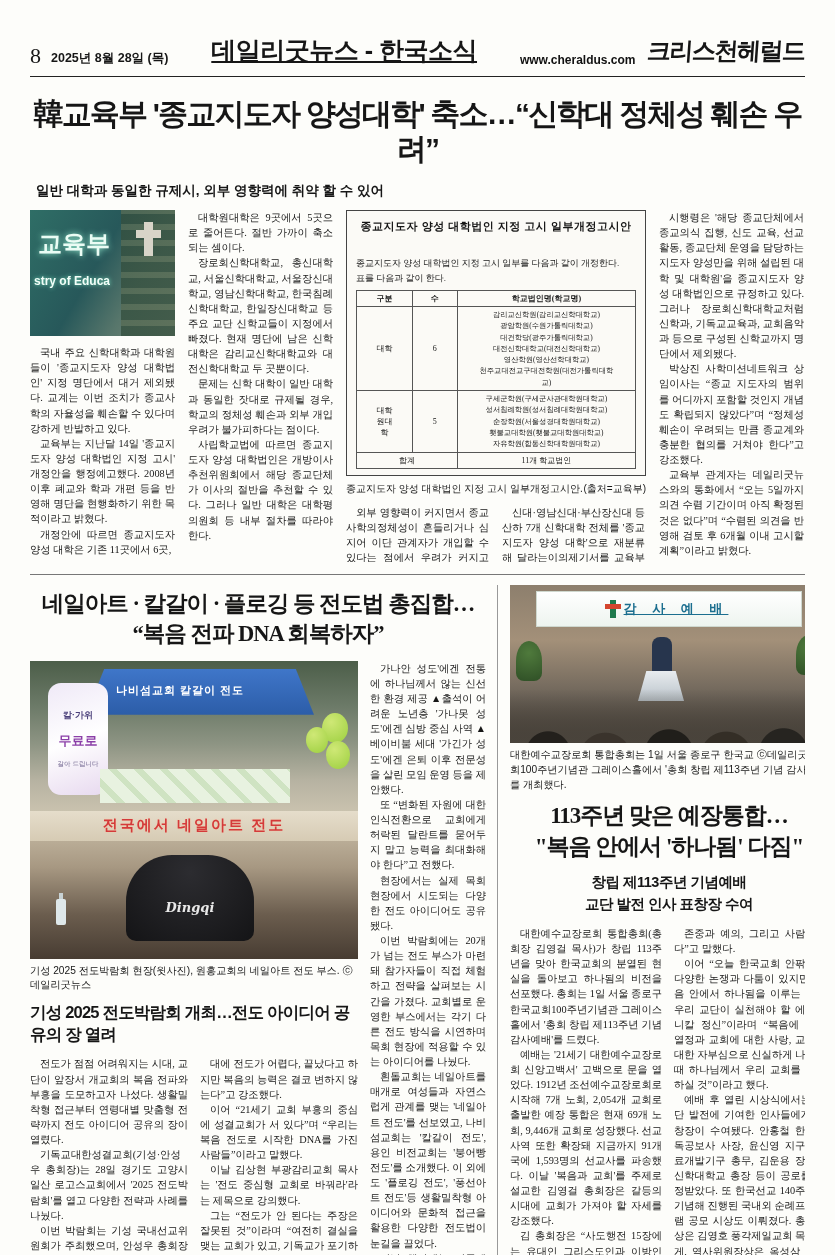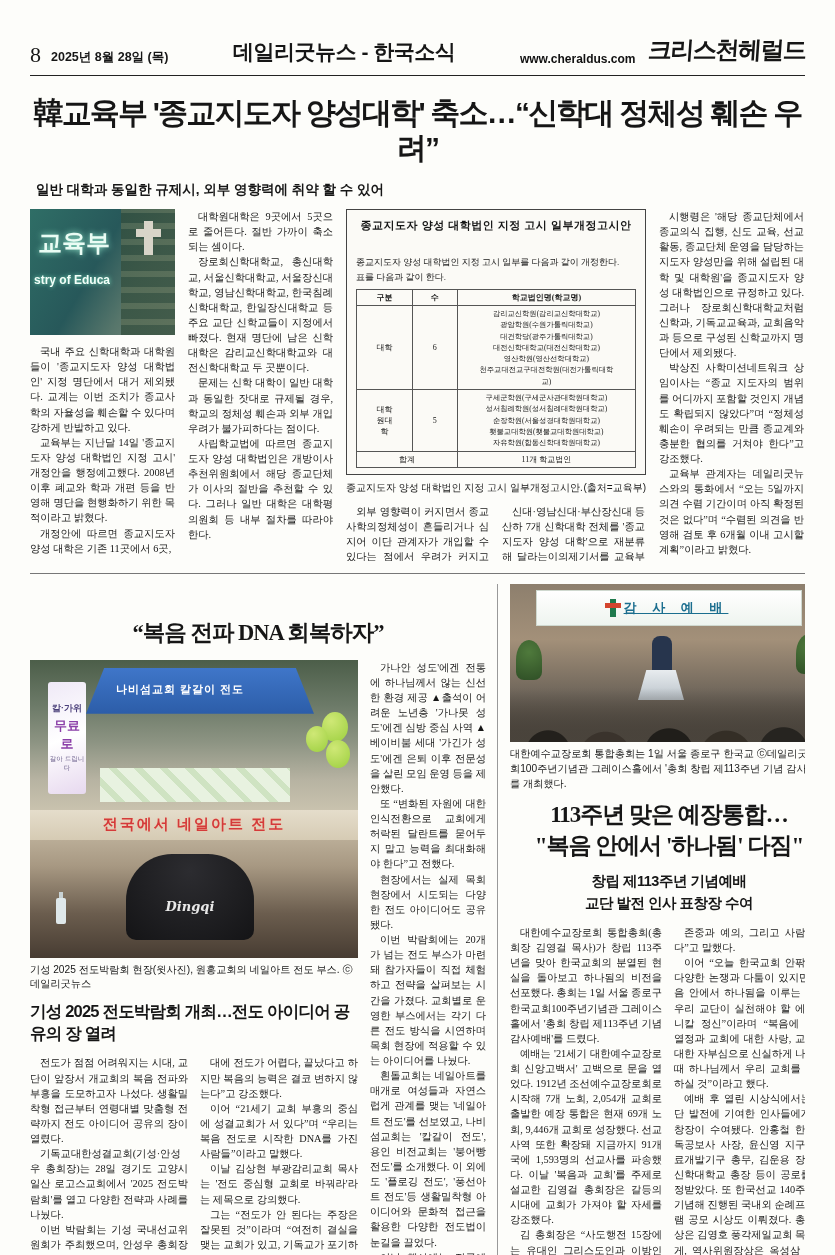--- a/index.html
+++ b/index.html
@@ -3,21 +3,21 @@
 <meta charset="utf-8">
 <style>
   html,body{margin:0;padding:0;background:#e8e8e4;}
   .page{position:relative;width:835px;height:1255px;margin:0 auto;background:#fdfdfa;color:#161616;
         font-family:"Liberation Serif","DejaVu Serif",serif;box-sizing:border-box;padding:34px 30px 10px;overflow:hidden;}
   
   header{display:flex;align-items:flex-end;justify-content:space-between;border-bottom:1.5px solid #222;padding-bottom:9px;}
   .h-left{display:flex;align-items:flex-end;gap:10px;}
   .pgnum{font-size:22px;line-height:1;}
   .h-date{font-family:"Liberation Sans","DejaVu Sans",sans-serif;font-weight:700;font-size:12.5px;}
-  .h-center{font-family:"Liberation Sans","DejaVu Sans",sans-serif;font-weight:800;font-size:21px;letter-spacing:-0.5px;}
+  .h-center{font-family:"Liberation Sans","DejaVu Sans",sans-serif;font-weight:800;font-size:25px;letter-spacing:-0.5px;text-decoration:underline;}
   .h-right{display:flex;align-items:flex-end;gap:12px;}
   .h-site{font-family:"Liberation Sans","DejaVu Sans",sans-serif;font-weight:700;font-size:12px;color:#111;}
   .masthead{font-family:"Liberation Sans","DejaVu Sans",sans-serif;font-weight:900;font-size:24px;letter-spacing:-1.5px;transform:skewX(-4deg);}
   
   .a1-headline{font-family:"Liberation Sans","DejaVu Sans",sans-serif;font-weight:900;font-size:30px;letter-spacing:-1.8px;
                text-align:center;margin:20px 0 16px;line-height:1.15;}
   .a1-subhead{font-family:"Liberation Sans","DejaVu Sans",sans-serif;font-weight:700;font-size:13.5px;margin:0 6px 10px;}
   .a1-cols{display:flex;gap:13px;height:352px;overflow:hidden;}
   .colw1{width:145px;flex:none;}
   .colmid{width:300px;flex:none;}
@@ -53,22 +53,22 @@
   .art3{width:318px;flex:none;padding-left:12px;}
   .a2-headline{font-size:22.5px;font-weight:700;text-align:center;line-height:1.33;letter-spacing:-1px;margin:4px 0 12px;}
   .a2-flex{display:flex;gap:12px;}
   .a2-left{width:328px;flex:none;}
   .a2-right{width:116px;flex:none;height:648px;}
   
   .photo-tent{height:150px;background:linear-gradient(180deg,#4c5e49 0%,#6c7a68 30%,#8d9483 55%,#b7b3a2 80%,#c9c2ae 100%);}
   .tent-roof{position:absolute;left:56px;top:8px;width:228px;height:46px;background:linear-gradient(180deg,#3f76c9,#2c5da8);
              clip-path:polygon(0 100%,8% 0,92% 0,100% 100%);}
   .tent-banner{position:absolute;left:86px;top:22px;color:#fff;font-family:"Liberation Sans",sans-serif;font-weight:700;font-size:11px;letter-spacing:1px;}
-  .side-banner{position:absolute;left:18px;top:22px;width:38px;height:112px;background:linear-gradient(160deg,#efe9f7,#fff,#e7d9ef);
-               border-radius:3px;display:flex;flex-direction:column;align-items:center;justify-content:center;gap:2px;
+  .side-banner{position:absolute;left:18px;top:22px;width:60px;height:112px;background:linear-gradient(160deg,#efe9f7,#fff,#e7d9ef);
+               border-radius:13px;display:flex;flex-direction:column;align-items:center;justify-content:center;gap:10px;
                font-family:"Liberation Sans",sans-serif;text-align:center;}
   .sb1{font-size:9px;font-weight:800;color:#4a3f7a;}
   .sb2{font-size:13px;font-weight:900;color:#8b3fa8;}
   .sb3{font-size:6.5px;color:#6a5f8a;}
   .balloon{position:absolute;border-radius:50%;background:radial-gradient(circle at 35% 30%,#cfe876,#9ccf3f);}
   .b1{right:10px;top:52px;width:26px;height:30px;}
   .b2{right:30px;top:66px;width:22px;height:26px;}
   .b3{right:8px;top:80px;width:24px;height:28px;}
   .tent-table{position:absolute;left:70px;bottom:8px;width:190px;height:34px;background:
       repeating-linear-gradient(45deg,#e8f2e0 0 12px,#cfe3c2 12px 18px);}
@@ -221,21 +221,21 @@
       </div>
     </div>
   </section>
 
   <div class="hdivider"></div>
 
   <div class="bottom">
 
     <section class="art2">
       <h2 class="a2-headline">
-        <br>
+        <span>네일아트 · 칼갈이 · 플로깅 등 전도법 총집합…</span><br>
         <span>“복음 전파 DNA 회복하자”</span>
       </h2>
       <div class="a2-flex">
         <div class="a2-left">
           <div class="photo photo-tent">
             <div class="tent-roof"></div>
             <span class="tent-banner">나비섬교회 칼갈이 전도</span>
             <div class="side-banner">
               <span class="sb1">칼·가위</span>
               <span class="sb2">무료로</span>

